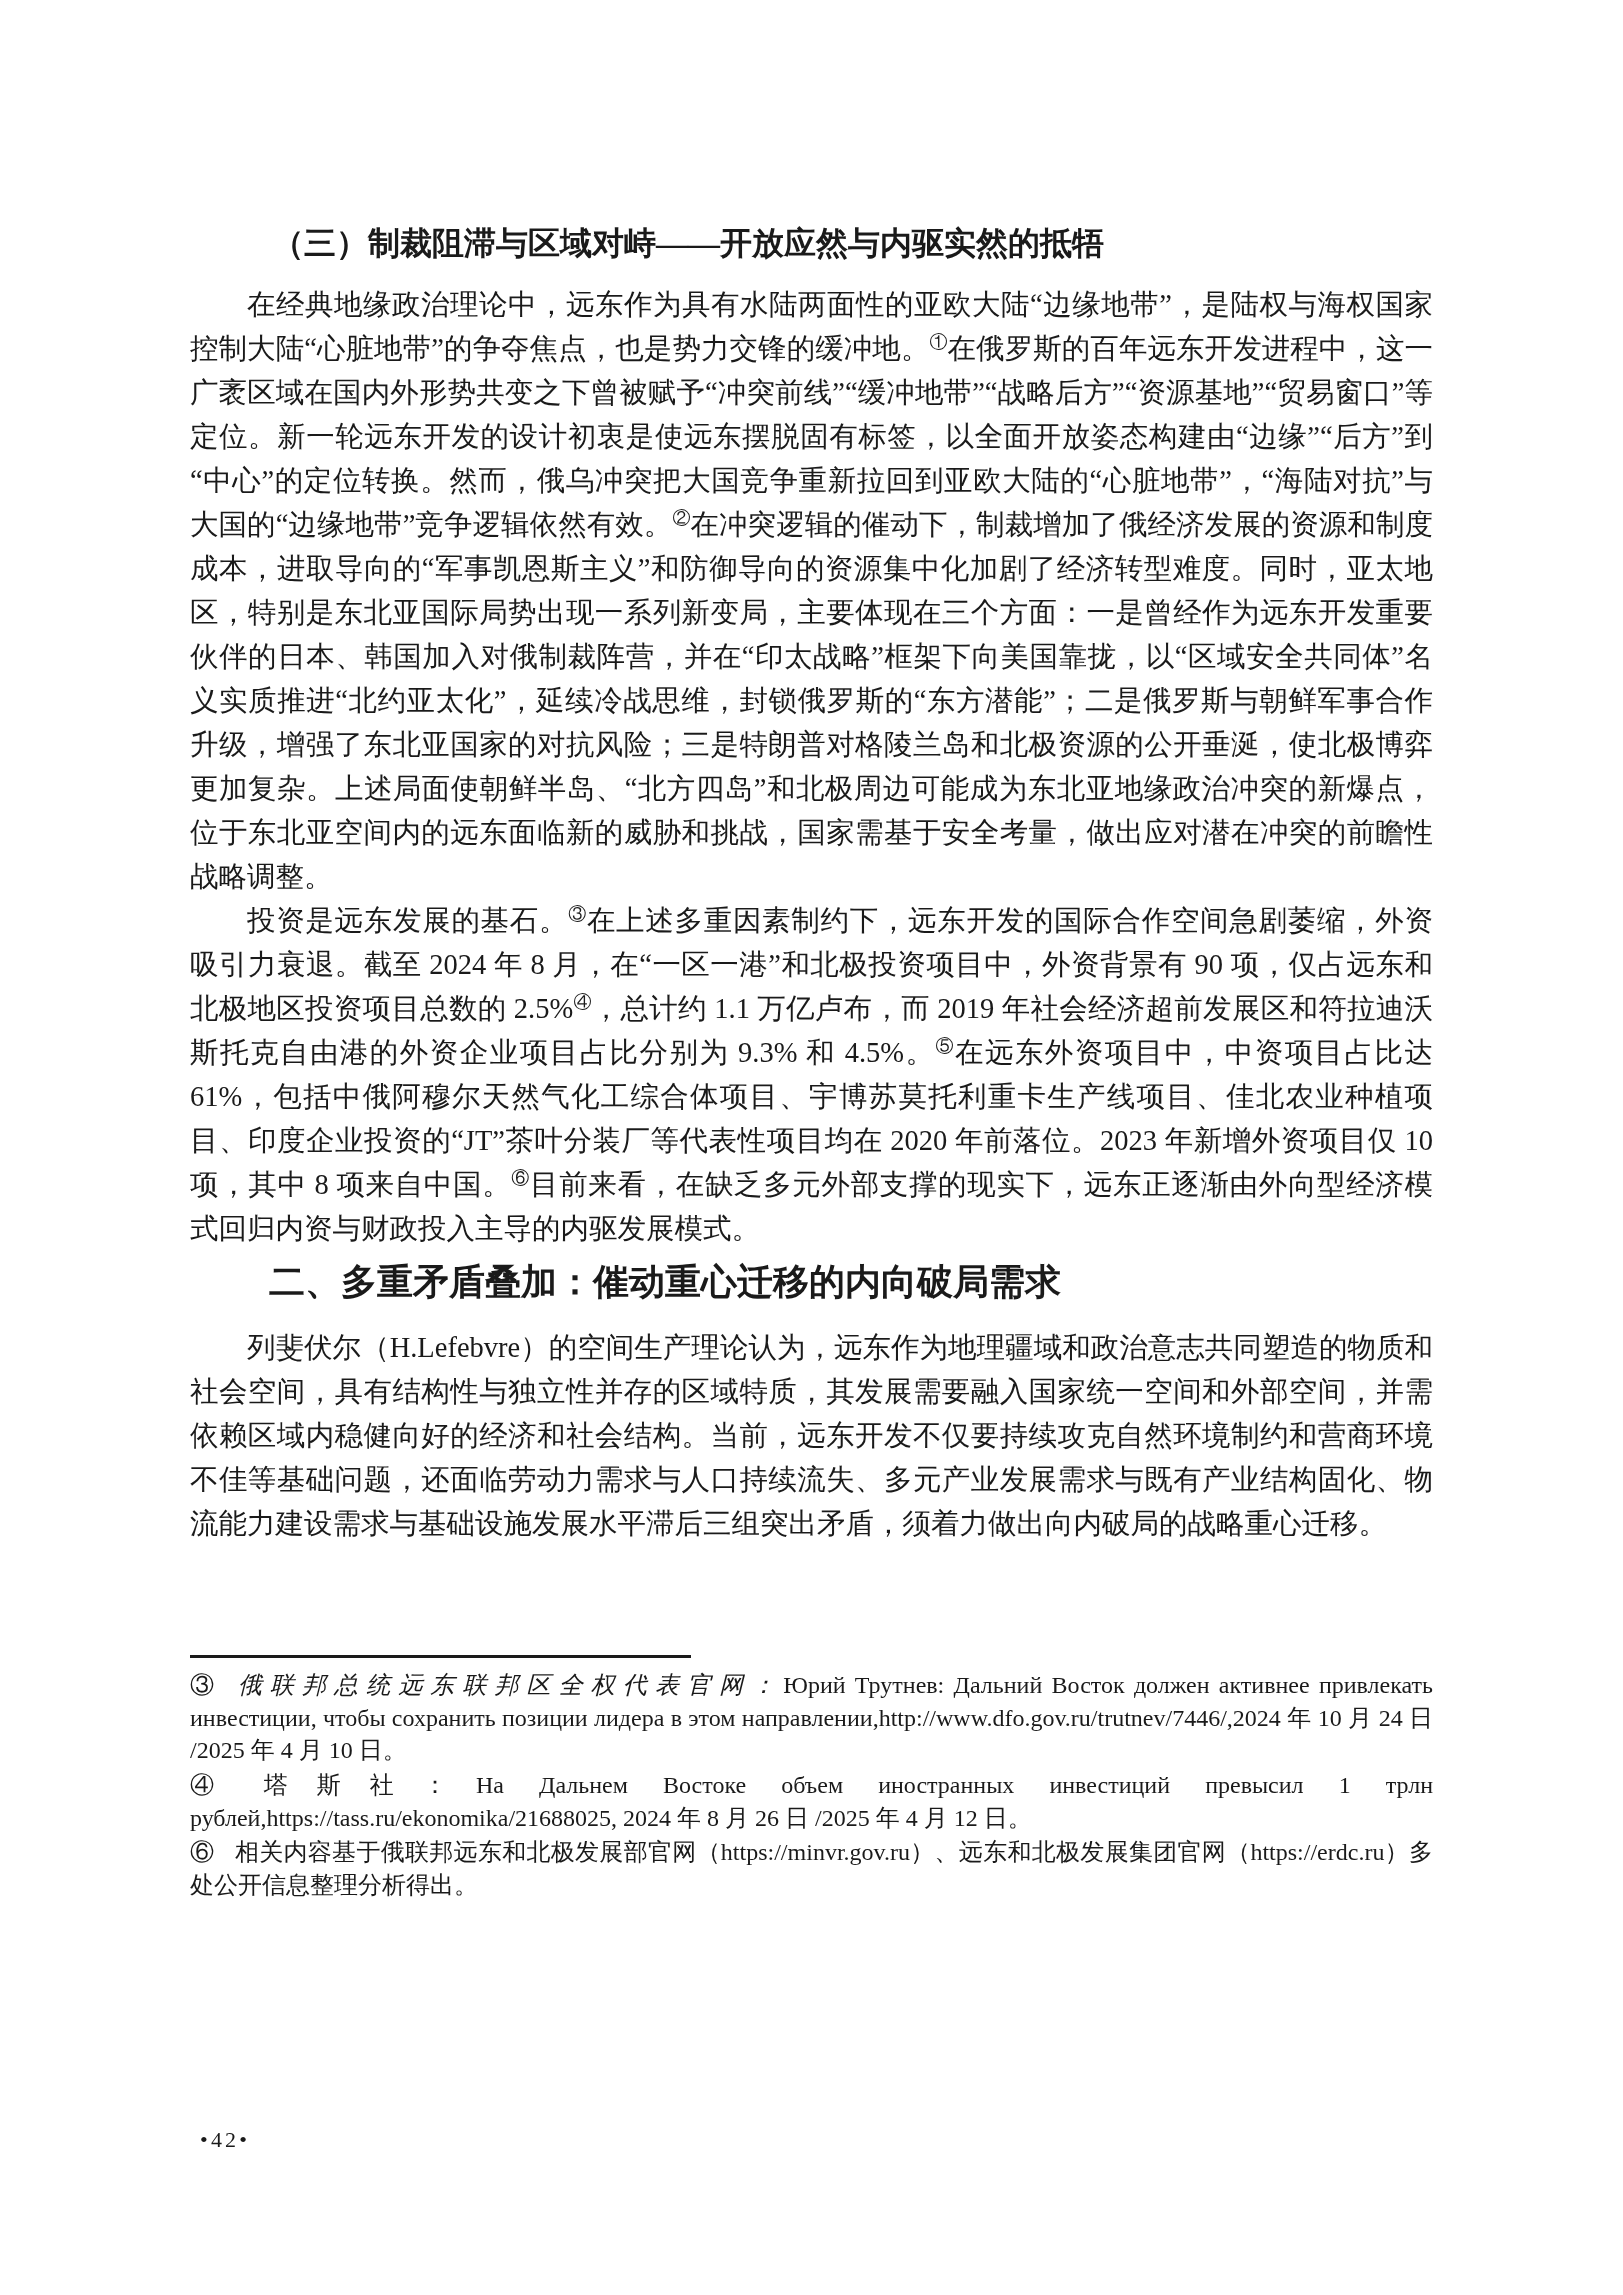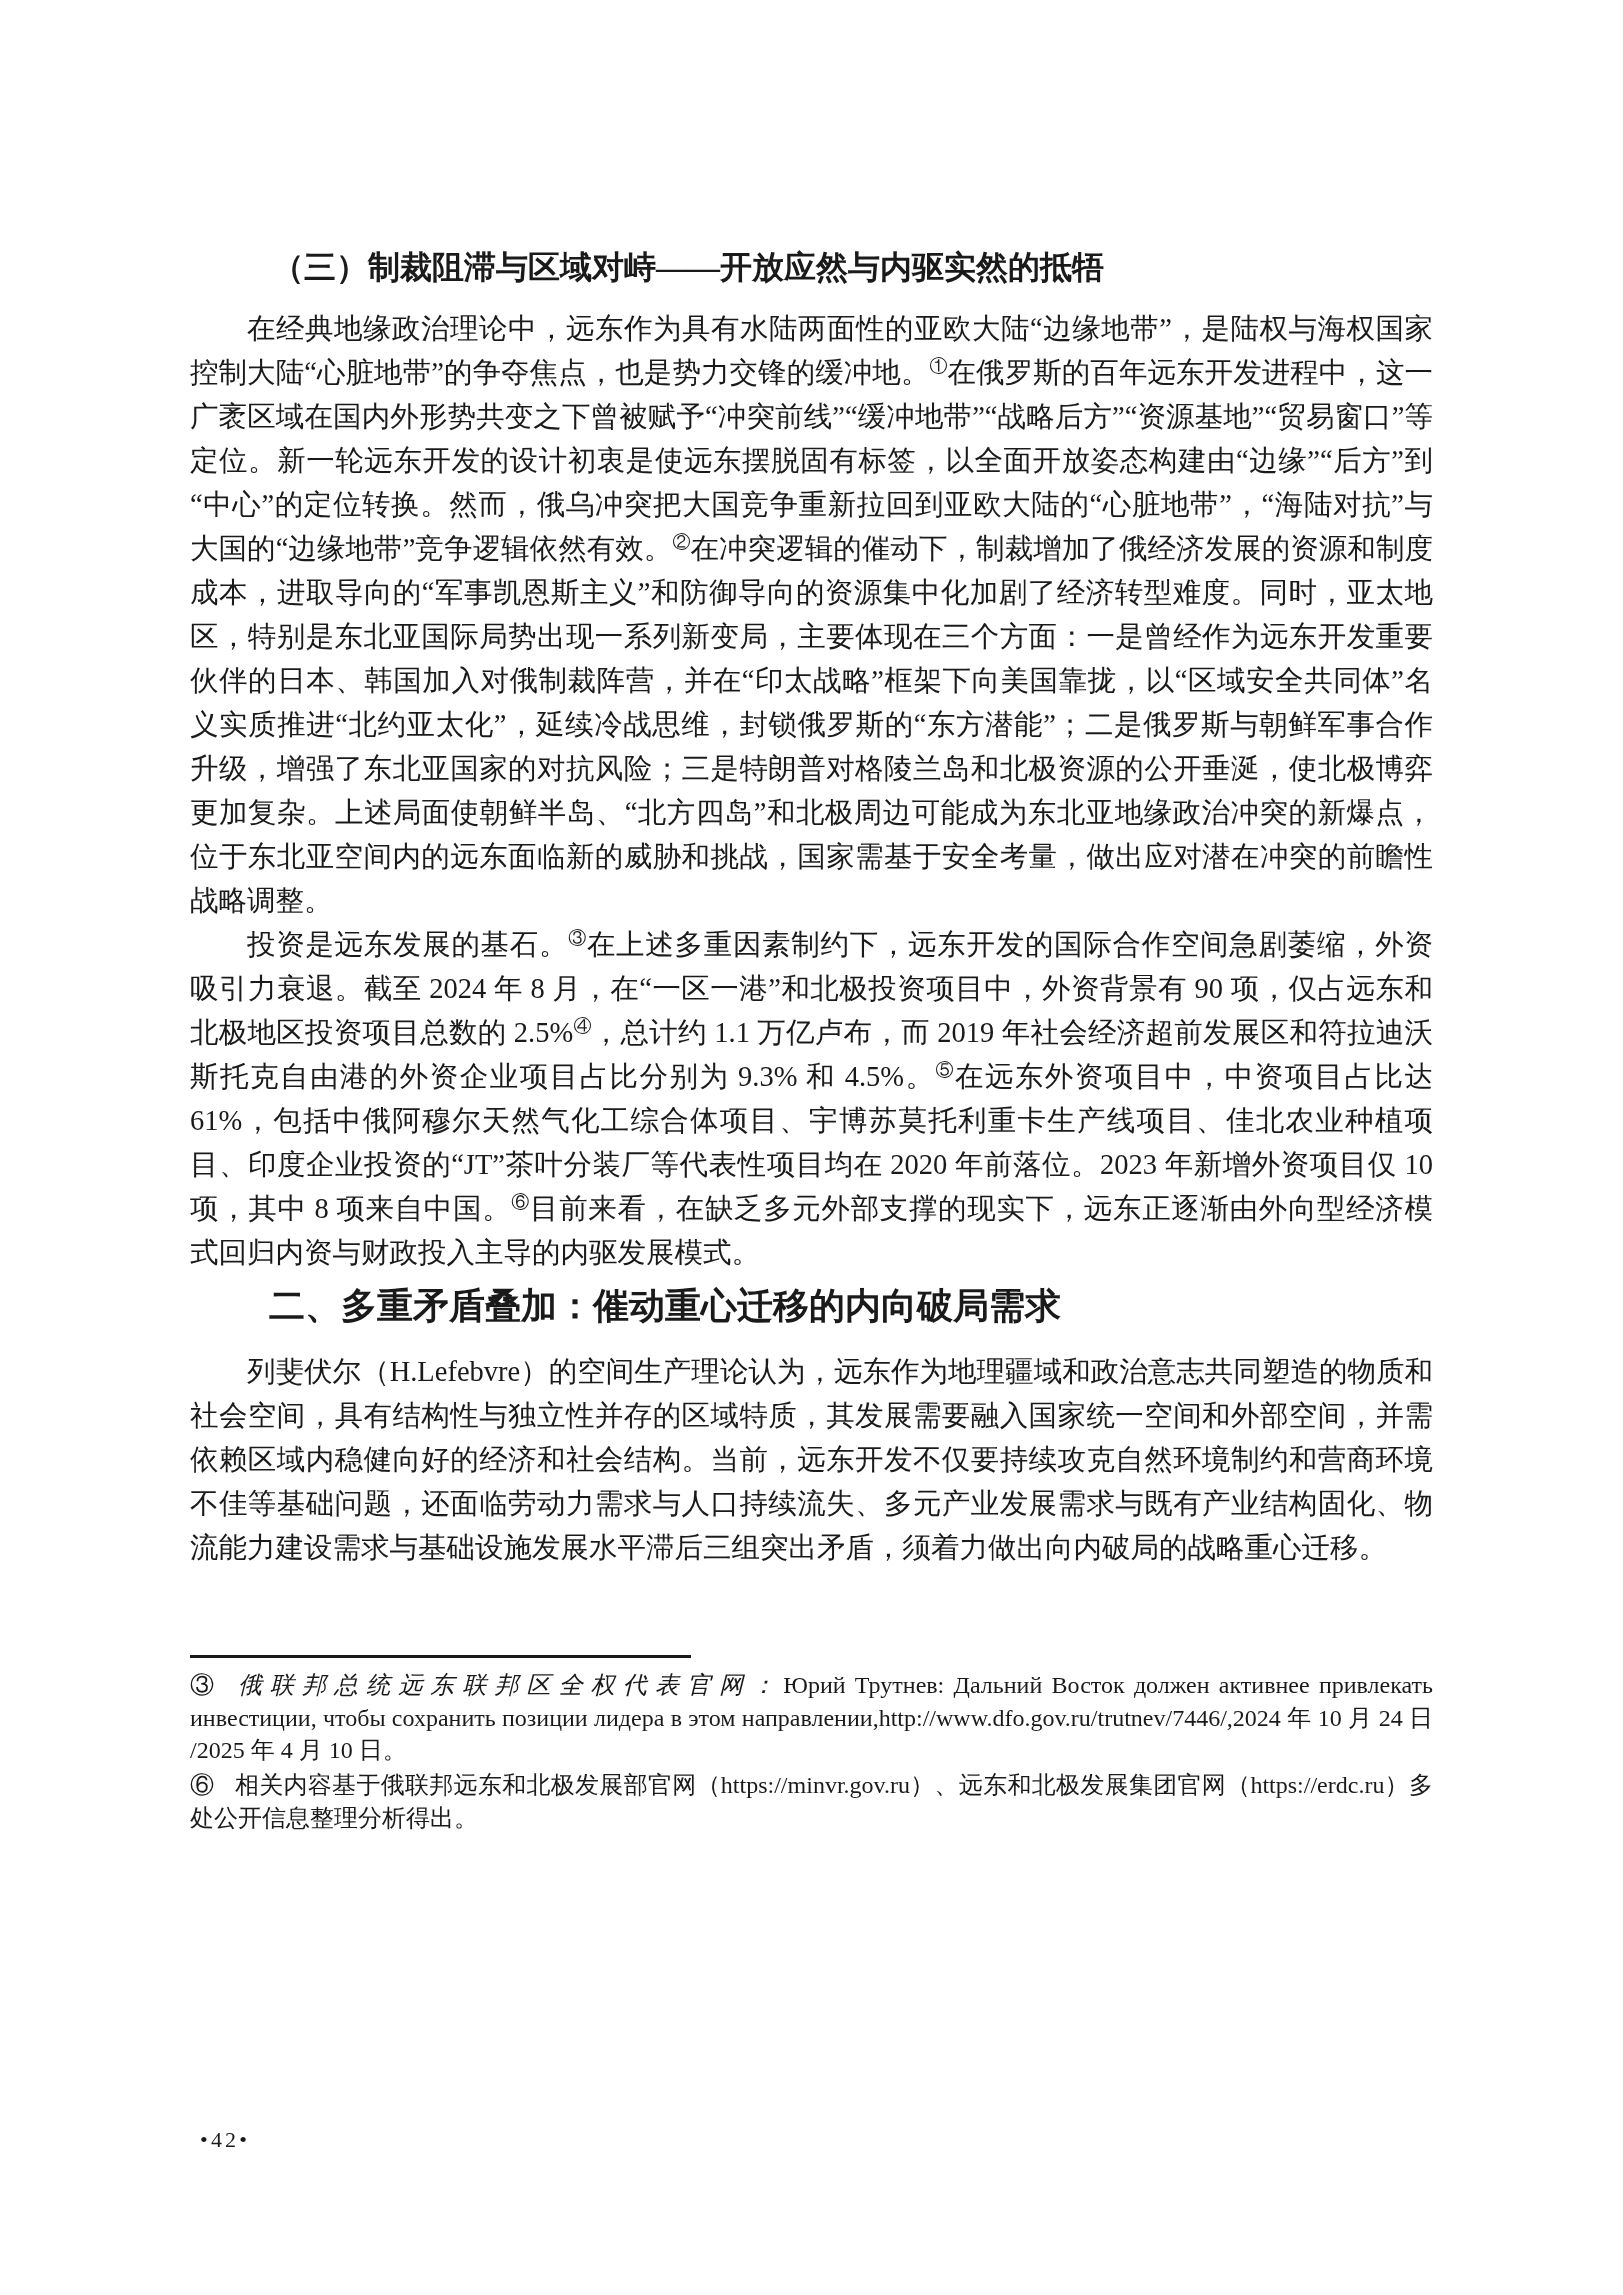--- a/index.html
+++ b/index.html
@@ -5,21 +5,21 @@
   * { margin:0; padding:0; box-sizing:border-box; }
   html,body { background:#ffffff; }
   .sheet {
     position:relative;
     width:1623px; height:2295px;
     background:#ffffff;
     overflow:hidden;
     font-family:"Liberation Serif","DejaVu Serif",serif;
     color:#1a1a1a;
   }
-  .content { position:absolute; left:190px; top:0; width:1243px;margin-top:24px; }
+  .content { position:absolute; left:190px; top:0; width:1243px; }
 
   .subheading {
     margin-top:224px;
     padding-left:82px;
     font-size:32px; line-height:38px;
     font-weight:600;
     font-family:"Liberation Serif","DejaVu Serif",serif;
   }
 
   .body { margin-top:20.6px; }
@@ -66,19 +66,20 @@
         <p class="para"><span class="">投资是远东发展的基石。</span><sup class="fnref">③</sup><span class="">在上述多重因素制约下，远东开发的国际合作空间急剧萎缩，外资吸引力衰退。截至 2024 年 8 月，在“一区一港”和北极投资项目中，外资背景有 90 项，仅占远东和北极地区投资项目总数的 2.5%</span><sup class="fnref">④</sup><span class="">，总计约 1.1 万亿卢布，而 2019 年社会经济超前发展区和符拉迪沃斯托克自由港的外资企业项目占比分别为 9.3% 和 4.5%。</span><sup class="fnref">⑤</sup><span class="">在远东外资项目中，中资项目占比达 61%，包括中俄阿穆尔天然气化工综合体项目、宇博苏莫托利重卡生产线项目、佳北农业种植项目、印度企业投资的“JT”茶叶分装厂等代表性项目均在 2020 年前落位。2023 年新增外资项目仅 10 项，其中 8 项来自中国。</span><sup class="fnref">⑥</sup><span class="">目前来看，在缺乏多元外部支撑的现实下，远东正逐渐由外向型经济模式回归内资与财政投入主导的内驱发展模式。</span></p>
         <h2 class="section-heading">二、多重矛盾叠加：催动重心迁移的内向破局需求</h2>
         <p class="para"><span class="">列斐伏尔（H.Lefebvre）的空间生产理论认为，远东作为地理疆域和政治意志共同塑造的物质和社会空间，具有结构性与独立性并存的区域特质，其发展需要融入国家统一空间和外部空间，并需依赖区域内稳健向好的经济和社会结构。当前，远东开发不仅要持续攻克自然环境制约和营商环境不佳等基础问题，还面临劳动力需求与人口持续流失、多元产业发展需求与既有产业结构固化、物流能力建设需求与基础设施发展水平滞后三组突出矛盾，须着力做出向内破局的战略重心迁移。</span></p>
       </div>
   </div>
 
   <div class="footnotes">
     <div class="fn-rule"></div>
     <div class="fn-list">
         <div class="footnote"><span class="fn-marker">③</span><span class="spaced">俄联邦总统远东联邦区全权代表官网：</span><span class="">Юрий Трутнев: Дальний Восток должен активнее привлекать инвестиции, чтобы сохранить позиции лидера в этом направлении,http://www.dfo.gov.ru/trutnev/7446/,2024 年 10 月 24 日 /2025 年 4 月 10 日。</span></div>
+        <div class="footnote"><span class="fn-marker">④</span><span class="">塔斯社：На Дальнем Востоке объем иностранных инвестиций превысил 1 трлн рублей,https://tass.ru/ekonomika/21688025, 2024 年 8 月 26 日 /2025 年 4 月 12 日。</span></div>
         <div class="footnote"><span class="fn-marker">⑥</span><span class="">相关内容基于俄联邦远东和北极发展部官网（https://minvr.gov.ru）、远东和北极发展集团官网（https://erdc.ru）多处公开信息整理分析得出。</span></div>
       </div>
   </div>
 
   <div class="page-number">•42•</div>
 </div>
 
 
 </body></html>

